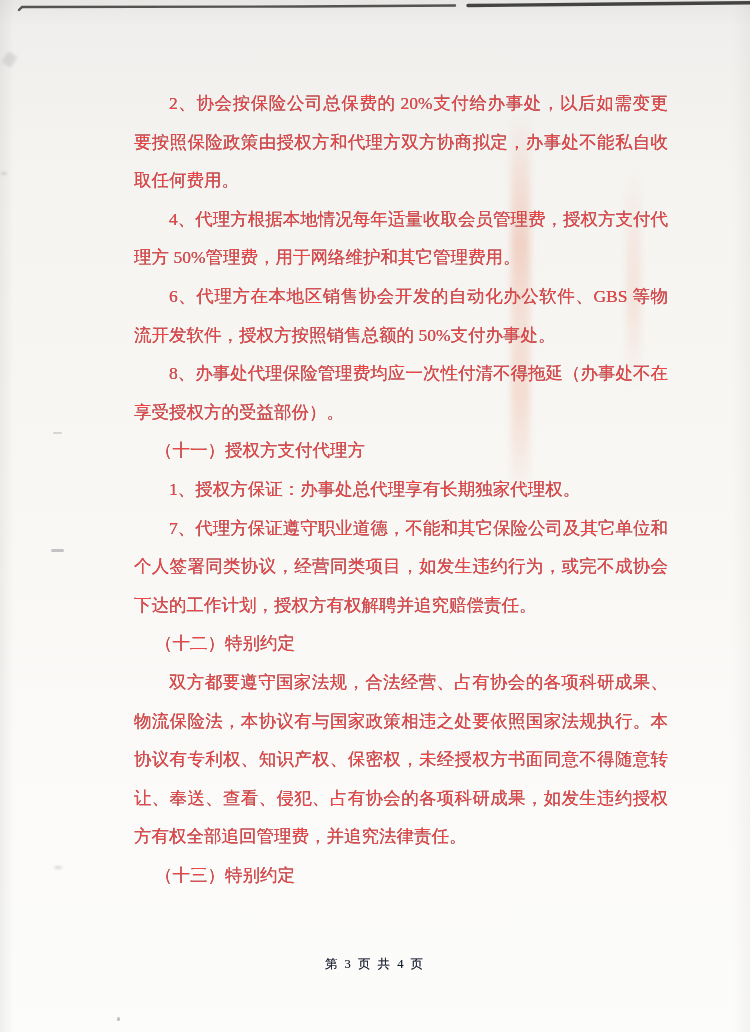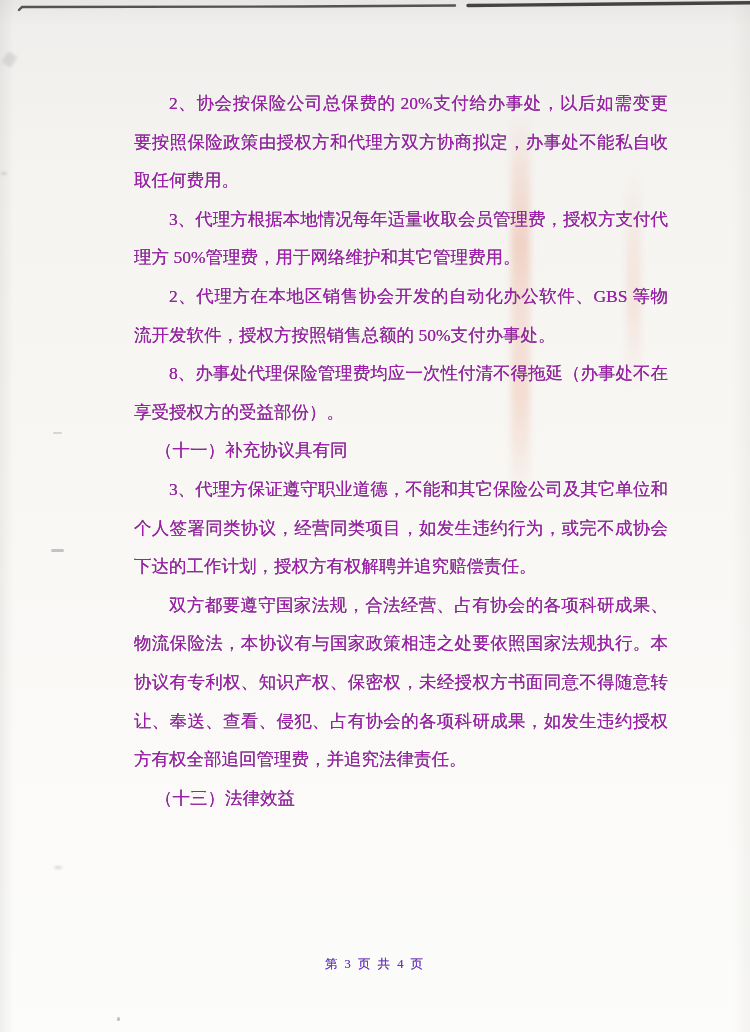--- a/index.html
+++ b/index.html
@@ -43,30 +43,30 @@
   .speck.s1{left:4px;top:53px;width:11px;height:13px;opacity:.25;filter:blur(1.5px);transform:rotate(35deg);}
   .speck.s2{left:53px;top:432px;width:9px;height:2px;opacity:.35;filter:blur(.5px);}
   .speck.s3{left:51px;top:549px;width:13px;height:3px;opacity:.55;filter:blur(.5px);}
   .speck.s4{left:54px;top:866px;width:8px;height:3px;opacity:.3;filter:blur(1px);}
   .speck.s5{left:117px;top:1017px;width:3px;height:4px;opacity:.6;}
   .speck.s6{left:1px;top:172px;width:6px;height:3px;opacity:.3;filter:blur(1px);}
 
   
   main{
     position:absolute;left:134px;top:84px;width:534px;
-    font-size:17.5px;line-height:38.6px;color:#a21caf;
+    font-size:17.5px;line-height:38.6px;color:#ef4444;
     text-shadow:0 0 .5px rgba(62,58,70,.85);
     text-align:justify;text-align-last:left;
   }
   main p{margin:0;text-indent:2em;}
   main p.heading{text-indent:1.2em;}
   footer{
     position:absolute;left:0;top:956px;width:750px;
     text-align:center;font-size:12.5px;letter-spacing:2px;
-    color:#6d28d9;text-shadow:0 0 .4px rgba(90,86,96,.7);
+    color:#0f172a;text-shadow:0 0 .4px rgba(90,86,96,.7);
   }
 </style>
 </head>
 <body>
 
 <div class="edge-shade"></div>
 
 <svg class="top-line" viewBox="0 0 750 14" xmlns="http://www.w3.org/2000/svg">
   <path d="M19 10 L22 7 L300 6.5 L455 5.5" stroke="#555250" stroke-width="2.4" fill="none" stroke-linecap="round"></path>
   <path d="M468 5.5 L620 4 L750 2.8" stroke="#434343" stroke-width="3.4" fill="none" stroke-linecap="round"></path>
@@ -77,22 +77,24 @@
 
 <div class="speck s1"></div>
 <div class="speck s2"></div>
 <div class="speck s3"></div>
 <div class="speck s4"></div>
 <div class="speck s5"></div>
 <div class="speck s6"></div>
 
 <main>
   <p>2、协会按保险公司总保费的 20%支付给办事处，以后如需变更要按照保险政策由授权方和代理方双方协商拟定，办事处不能私自收取任何费用。</p>
-  <p>3、代理方根据本地情况每年适量收取会员管理费，授权方支付代理方 50%管理费，用于网络维护和其它管理费用。</p>
-  <p>2、代理方在本地区销售协会开发的自动化办公软件、GBS 等物流开发软件，授权方按照销售总额的 50%支付办事处。</p>
+  <p>4、代理方根据本地情况每年适量收取会员管理费，授权方支付代理方 50%管理费，用于网络维护和其它管理费用。</p>
+  <p>6、代理方在本地区销售协会开发的自动化办公软件、GBS 等物流开发软件，授权方按照销售总额的 50%支付办事处。</p>
   <p>8、办事处代理保险管理费均应一次性付清不得拖延（办事处不在享受授权方的受益部份）。</p>
-  <p class="heading">（十一）补充协议具有同</p>
-  <p>3、代理方保证遵守职业道德，不能和其它保险公司及其它单位和个人签署同类协议，经营同类项目，如发生违约行为，或完不成协会下达的工作计划，授权方有权解聘并追究赔偿责任。</p>
+  <p class="heading">（十一）授权方支付代理方</p>
+  <p>1、授权方保证：办事处总代理享有长期独家代理权。</p>
+  <p>7、代理方保证遵守职业道德，不能和其它保险公司及其它单位和个人签署同类协议，经营同类项目，如发生违约行为，或完不成协会下达的工作计划，授权方有权解聘并追究赔偿责任。</p>
+  <p class="heading">（十二）特别约定</p>
   <p>双方都要遵守国家法规，合法经营、占有协会的各项科研成果、物流保险法，本协议有与国家政策相违之处要依照国家法规执行。本协议有专利权、知识产权、保密权，未经授权方书面同意不得随意转让、奉送、查看、侵犯、占有协会的各项科研成果，如发生违约授权方有权全部追回管理费，并追究法律责任。</p>
-  <p class="heading">（十三）法律效益</p>
+  <p class="heading">（十三）特别约定</p>
 </main>
 
 <footer>第 3 页 共 4 页</footer>
 
 </body></html>

